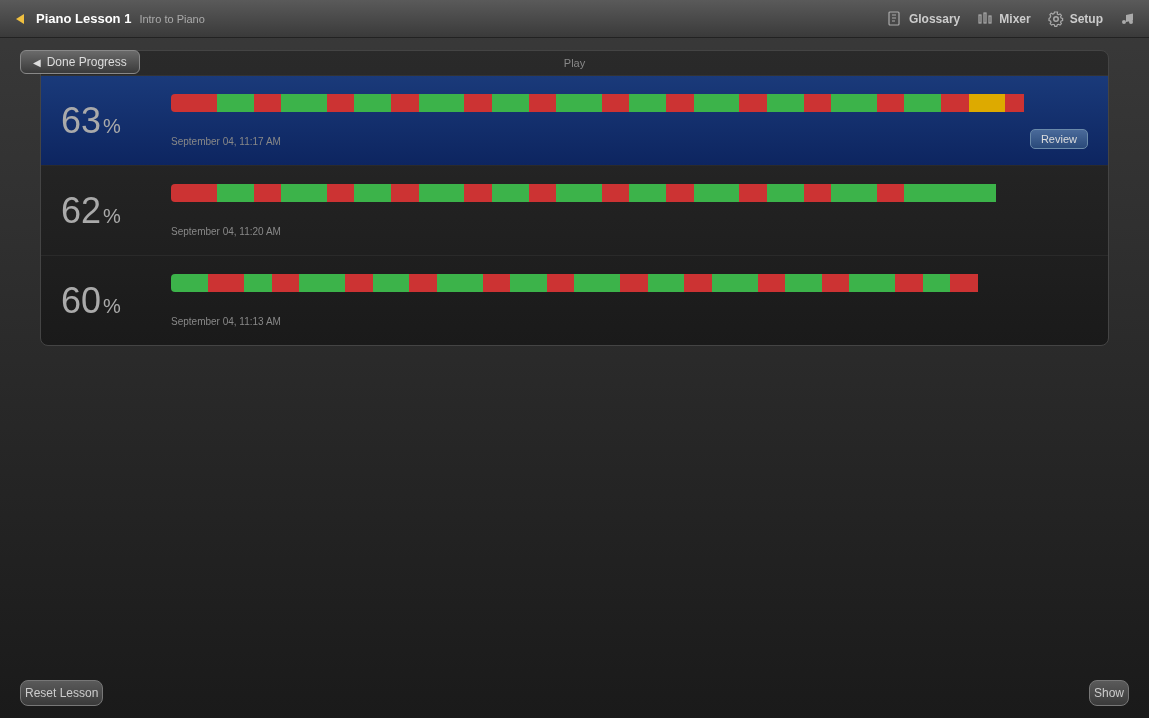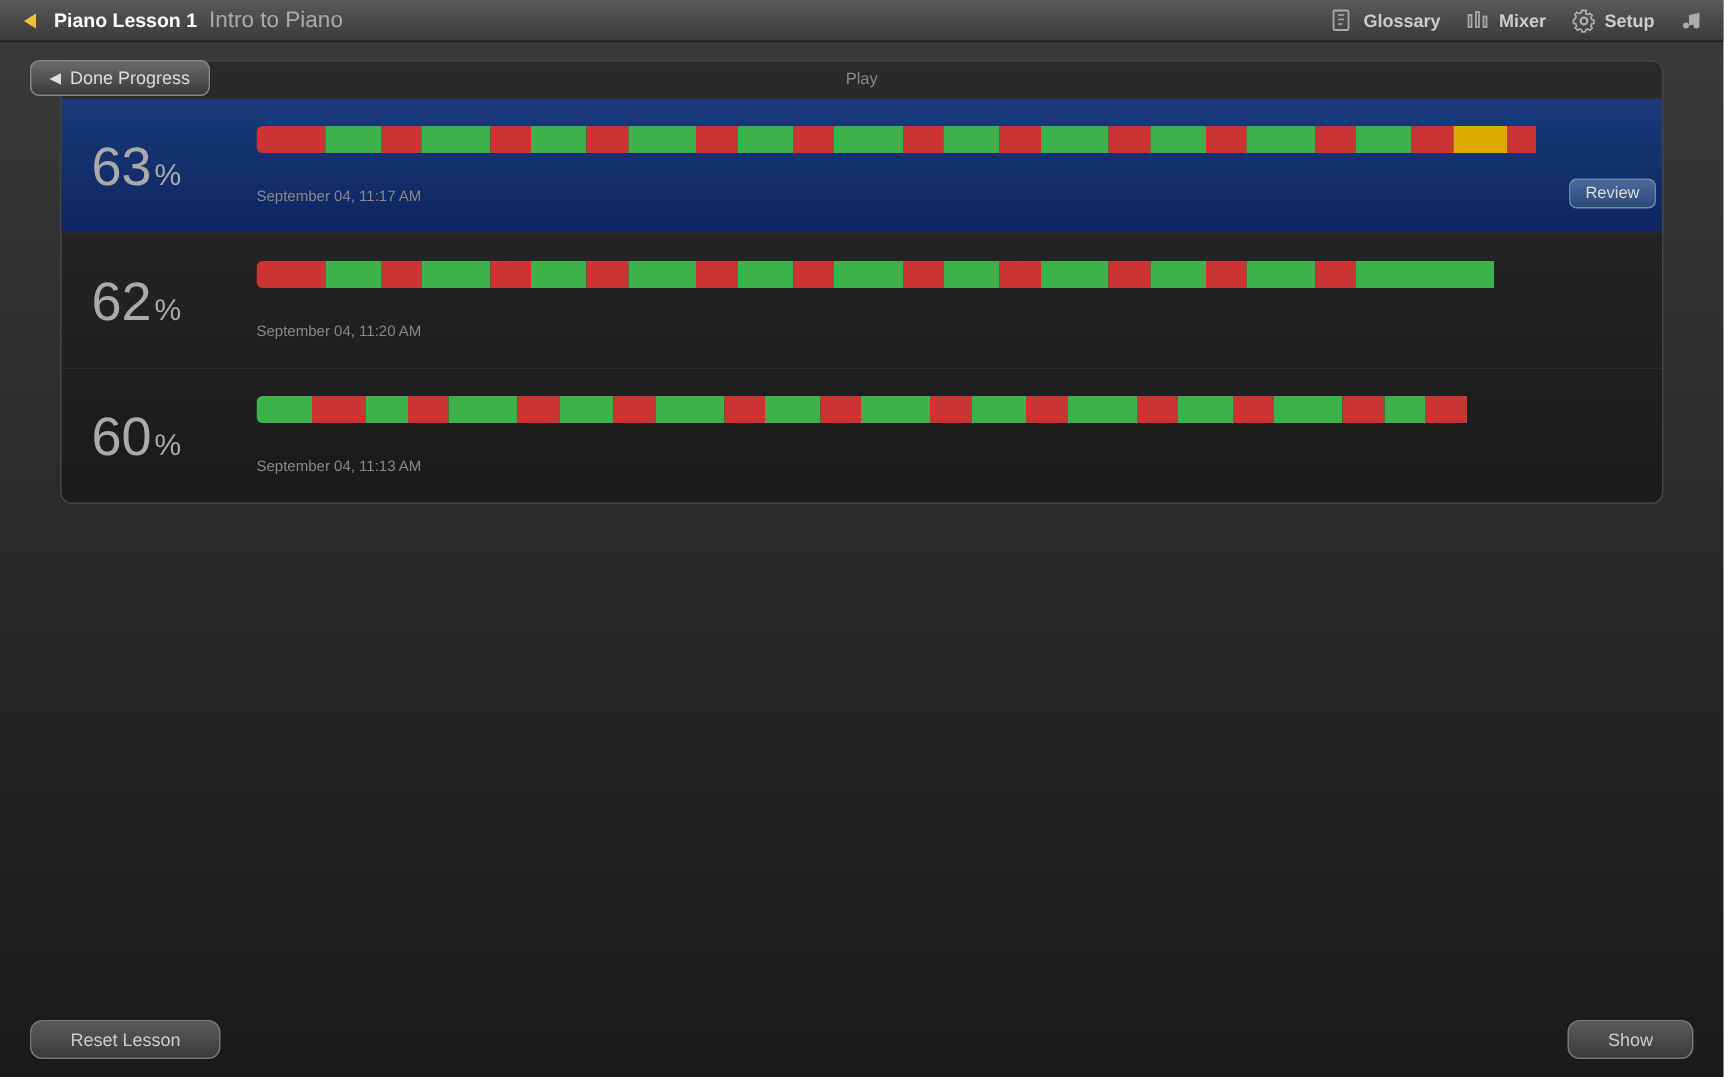--- a/index.html
+++ b/index.html
@@ -9,21 +9,21 @@
       height: 718px;
       background: linear-gradient(180deg, #3a3a3a 0%, #1a1a1a 100%);
       font-family: -apple-system, 'Helvetica Neue', Arial, sans-serif;
       color: #fff;
       overflow: hidden;
       position: relative;
     }
 
     
     .title-bar {
-      height: 28px;
+      height: 38px;
       background: linear-gradient(180deg, #5a5a5a 0%, #3a3a3a 100%);
       display: flex;
       align-items: center;
       padding: 0 12px;
       border-bottom: 1px solid #222;
     }
     .title-bar-left {
       display: flex;
       align-items: center;
       gap: 8px;
@@ -38,21 +38,21 @@
     }
     .back-arrow svg {
       fill: #f0c040;
     }
     .app-title {
       font-size: 13px;
       font-weight: bold;
       color: #fff;
     }
     .app-subtitle {
-      font-size: 15px;
+      font-size: 11px;
       color: #aaa;
     }
     .title-bar-right {
       margin-left: auto;
       display: flex;
       align-items: center;
       gap: 16px;
     }
     .nav-item {
       display: flex;
@@ -180,21 +180,21 @@
 
     .score-date {
       font-size: 10px;
       color: #888;
       margin-top: 20px;
     }
 
     
     .review-btn {
       position: absolute;
-      right: 4px;
+      right: 20px;
       bottom: 16px;
       background: linear-gradient(180deg, #4a6a9a 0%, #2a4a7a 100%);
       border: 1px solid #6a8aaa;
       border-radius: 5px;
       color: #ddd;
       font-size: 11px;
       padding: 3px 10px;
       cursor: pointer;
     }
 
@@ -209,21 +209,21 @@
       align-items: center;
       justify-content: space-between;
       padding: 0 20px;
     }
     .bottom-btn {
       background: linear-gradient(180deg, #5a5a5a 0%, #3a3a3a 100%);
       border: 1px solid #777;
       border-radius: 8px;
       color: #ccc;
       font-size: 12px;
-      padding: 5px 26px;
+      padding: 5px 4px;
       cursor: pointer;
     }
   </style>
 </head>
 <body>
 
 <div class="title-bar">
   <div class="title-bar-left">
     <div class="back-arrow">
       <svg width="12" height="12" viewBox="0 0 12 12">

